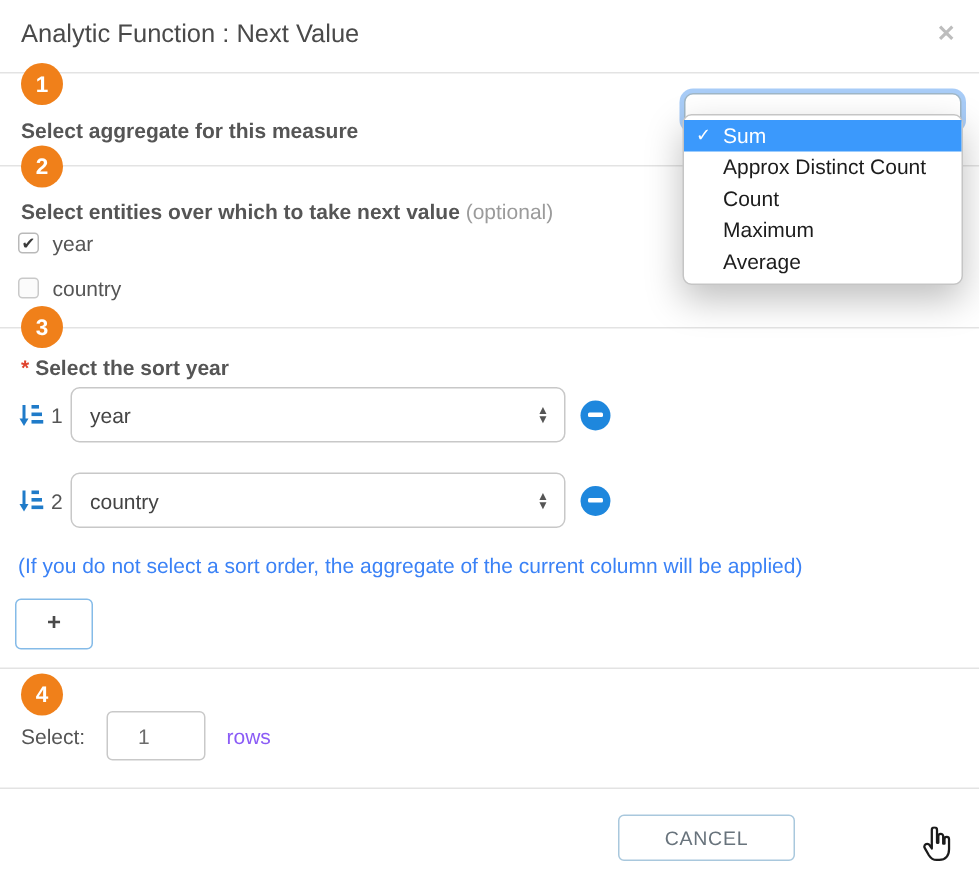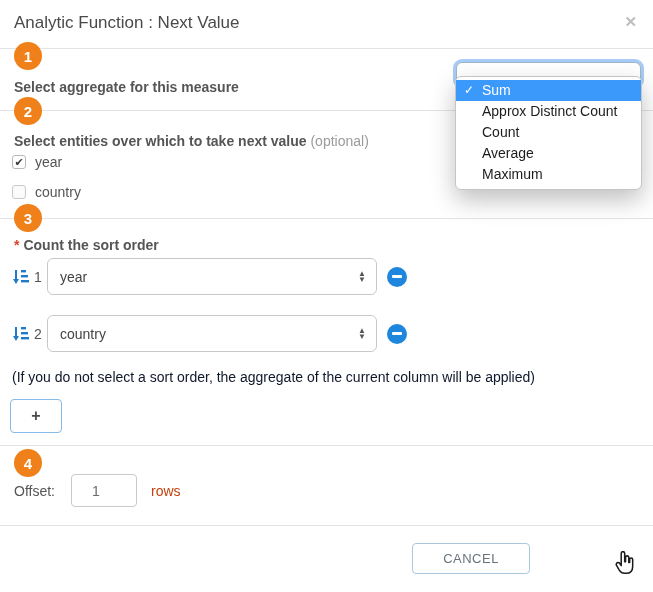--- a/index.html
+++ b/index.html
@@ -49,30 +49,30 @@
   .sort-num { font-size:14px; color:#555; width:13px; }
   .sort-select { position:relative; width:330px; height:37px; border:1px solid #c8c8c8; border-radius:6px;
                  background:#fff; display:flex; align-items:center; padding-left:12px;
                  font-size:14px; color:#444; cursor:pointer; }
   .stepper { position:absolute; right:10px; top:50%; transform:translateY(-50%); display:flex;
              flex-direction:column; align-items:center; line-height:6px; color:#555; font-size:8px; }
   .minus-btn { width:20px; height:20px; border-radius:50%; margin-left:10px; border:none;
                display:flex; align-items:center; justify-content:center; cursor:pointer; }
   .minus-bar { width:10px; height:3px; background:#fff; border-radius:1px; }
 
-  .sort-note { position:absolute; left:12px; top:369px; font-size:14px; color:#0f172a; }
+  .sort-note { position:absolute; left:12px; top:369px; font-size:14px; color:#3b82f6; }
   .add-btn { position:absolute; left:10px; top:399px; width:52px; height:34px; background:#fff;
              border:1px solid #85bbe8; border-radius:4px; font-size:16px; font-weight:700; color:#4a4a4a; cursor:pointer; }
 
   
   .offset-label { position:absolute; left:14px; top:483px; font-size:14px; color:#555; }
   .offset-input { position:absolute; left:71px; top:474px; width:66px; height:33px; border:1px solid #c9c9c9;
                   border-radius:4px; font-size:14px; color:#6b6b6b; padding-left:20px;
                   font-family:"Liberation Sans", sans-serif; }
-  .offset-unit { position:absolute; left:151px; top:483px; font-size:14px; color:#c2410c; }
+  .offset-unit { position:absolute; left:151px; top:483px; font-size:14px; color:#8b5cf6; }
 
   
   .btn-cancel { position:absolute; left:412px; top:543px; width:118px; height:31px; background:#fff;
                 border:1px solid #a9c8dd; border-radius:4px; font-size:13px; color:#68737c;
                 letter-spacing:0.5px; cursor:pointer; font-family:"Liberation Sans", sans-serif; }
   .btn-apply { position:absolute; left:540px; top:543px; width:98px; height:31px; border:none; border-radius:4px;
                color:#fff; font-size:13px; font-weight:700; letter-spacing:0.5px; cursor:pointer;
                font-family:"Liberation Sans", sans-serif; }
   .cursor-hand { position:absolute; left:612px; top:551px; width:26px; height:26px; z-index:12; }
 </style>
@@ -96,34 +96,34 @@
   <div class="badge" id="badge4" style="background: rgb(240, 128, 26);">4</div>
 
   <div class="sec-label" id="label2">
     <span>Select entities over which to take next value</span>
     <span class="optional">(optional)</span>
   </div>
 
   <div class="sec-label" id="label1">Select aggregate for this measure</div>
 
   <div class="sec-label" id="label3">
-    <span class="req-star" style="color: rgb(224, 67, 45);">*</span><span>Count the sort order</span>
+    <span class="req-star" style="color: rgb(224, 67, 45);">*</span><span>Select the sort year</span>
   </div>
 
   <div class="agg-select"></div>
 
   <div class="agg-menu">
     <div class="agg-item selected" style="background: rgb(59, 153, 252);">
       <span class="agg-check">✓</span>
       <span>Sum</span>
     </div>
     <div class="agg-item">Approx Distinct Count</div>
     <div class="agg-item">Count</div>
+    <div class="agg-item">Maximum</div>
     <div class="agg-item">Average</div>
-    <div class="agg-item">Maximum</div>
   </div>
 
   <div class="chk-row" id="chk-year">
     <span class="chk-box">
       <span>✔</span>
     </span>
     <span class="chk-label">year</span>
   </div>
   <div class="chk-row" id="chk-country">
     <span class="chk-box empty"></span>
@@ -168,21 +168,21 @@
       </span>
     </div>
     <button class="minus-btn" style="background: rgb(30, 135, 221);">
       <span class="minus-bar"></span>
     </button>
   </div>
 
   <div class="sort-note">(If you do not select a sort order, the aggregate of the current column will be applied)</div>
   <button class="add-btn">+</button>
 
-  <div class="offset-label">Offset:</div>
+  <div class="offset-label">Select:</div>
   <input class="offset-input" type="text" value="1" style="">
   <div class="offset-unit">rows</div>
 
   <button class="btn-cancel">CANCEL</button>
   <svg class="cursor-hand" viewBox="0 0 24 24">
     <path d="M8.5 2.2 a1.6 1.6 0 0 1 3.2 0 V10 h.8 V6 a1.5 1.5 0 0 1 3 0 v4.6 h.8 V7.8 a1.4 1.4 0 0 1 2.8 0 v6.2 c0 4-2.2 6.6-6 6.6 h-1.6 c-2.2 0-3.7-1.1-4.8-2.9 L4.2 13.3 c-.8-1.2.1-2.6 1.4-2.6 .7 0 1.3.3 1.6.9 l1.3 1.9 z" fill="#ffffff" stroke="#1b1b1b" stroke-width="1.4" stroke-linejoin="round"></path>
   </svg>
 
 </div>
 

